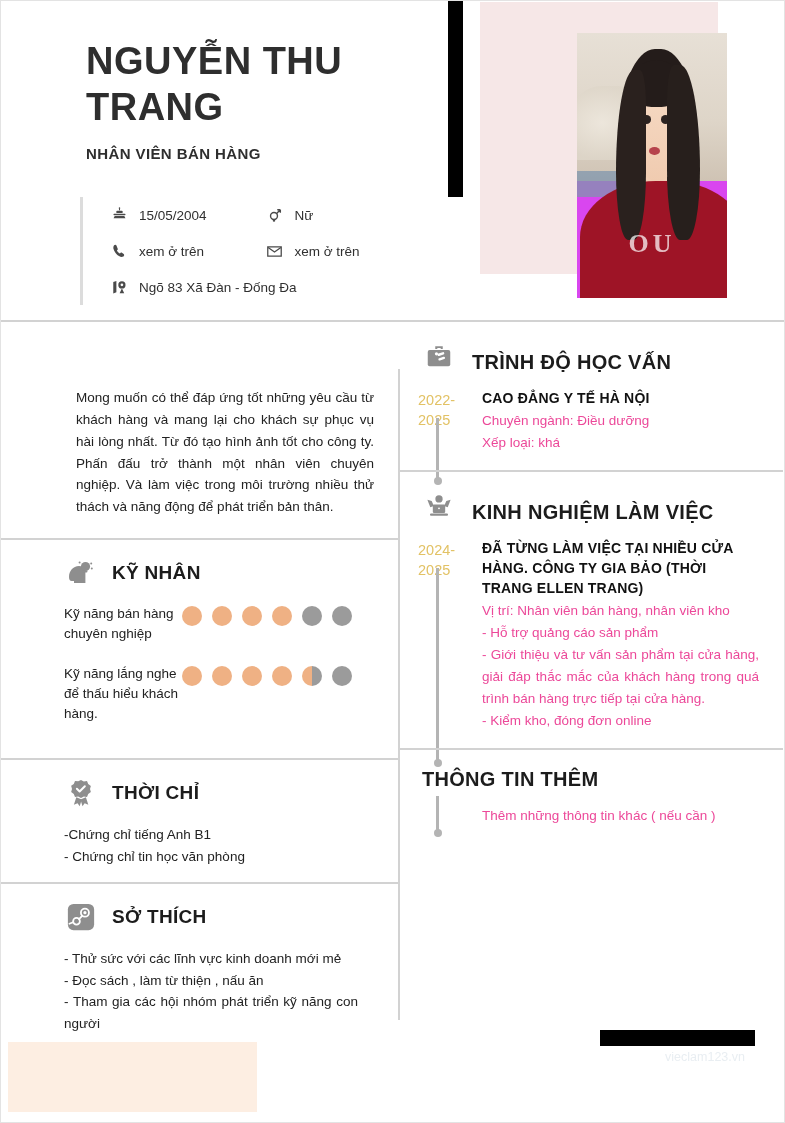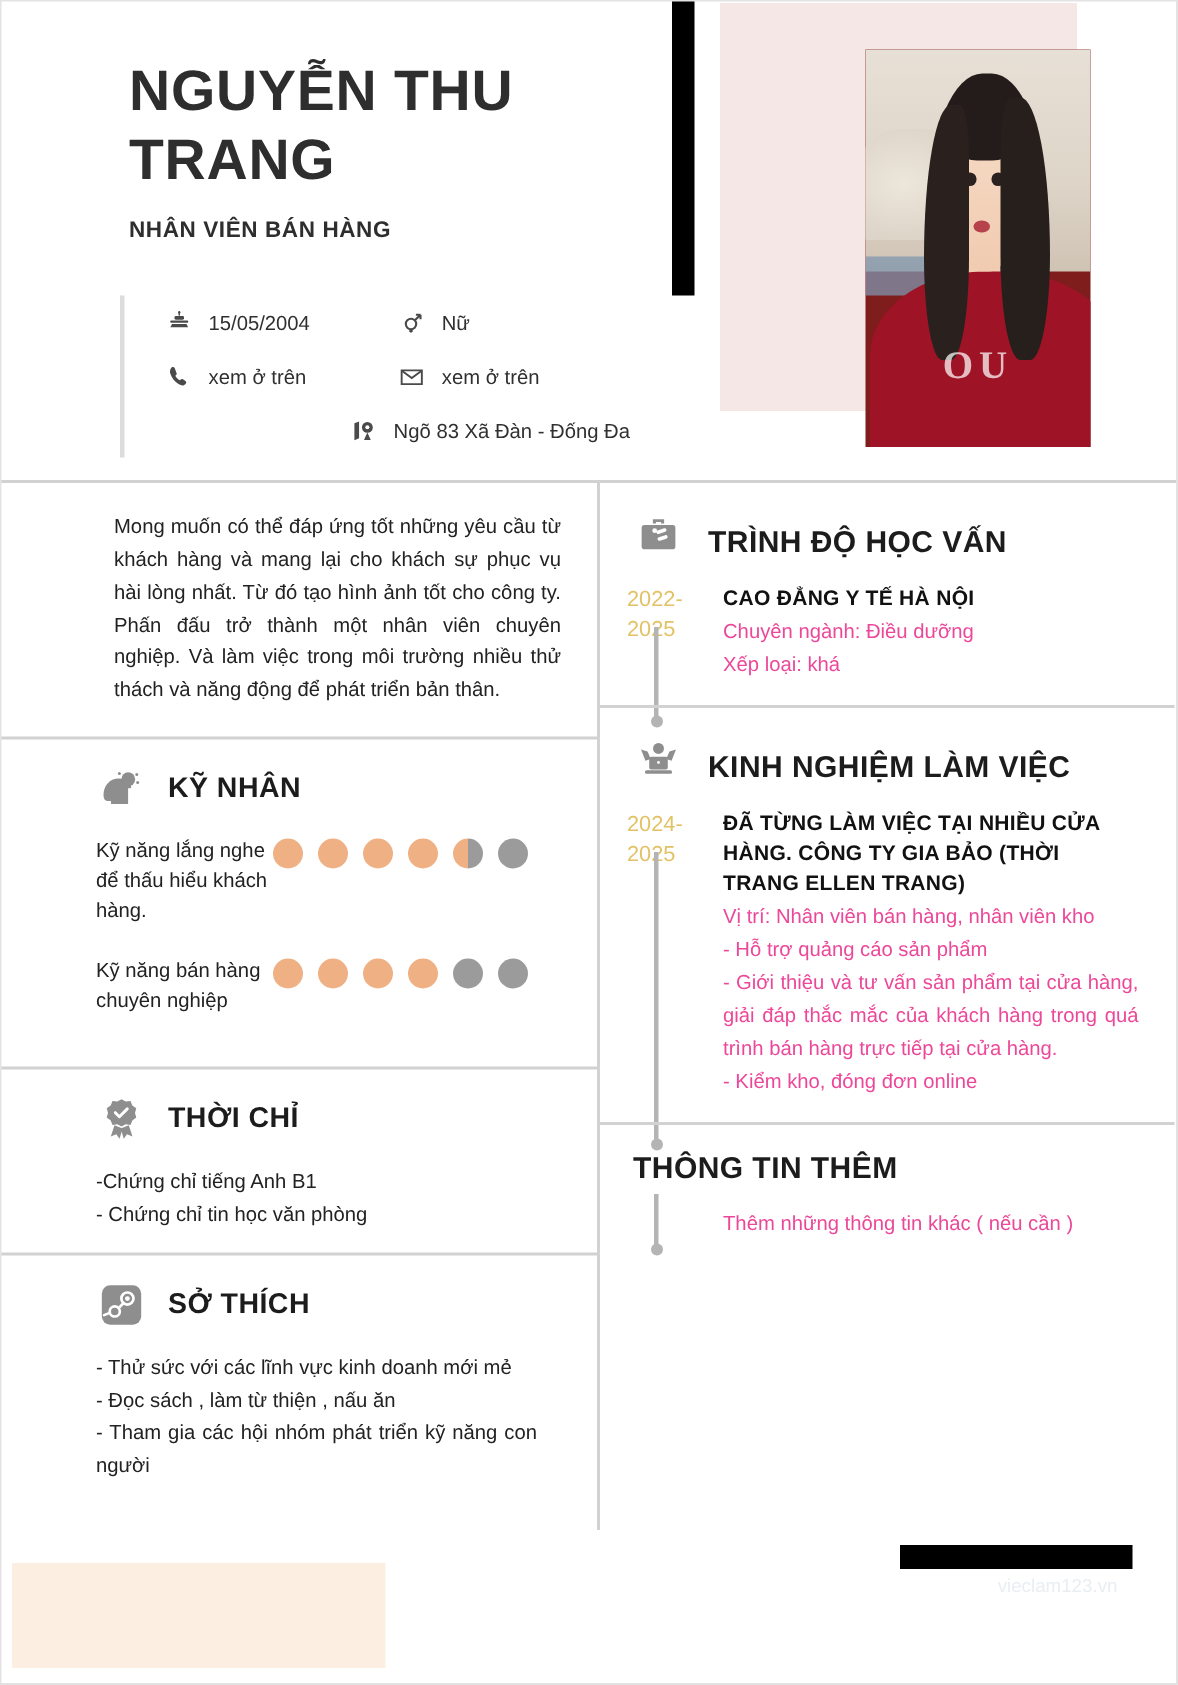--- a/index.html
+++ b/index.html
@@ -31,21 +31,21 @@
     position: absolute;
     left: 480px; top: 2px;
     width: 238px; height: 272px;
     background: #f6e7e7;
   }
   .hdr-photo {
     position: absolute;
     left: 577px; top: 33px;
     width: 150px; height: 265px;
     overflow: hidden;
-    background: #7f1d1d;
+    background: #d946ef;
   }
   .photo-art { position: absolute; inset: 0; }
   .pa-wall {
     position: absolute; left: 0; top: 0; width: 100%; height: 56%;
     background: linear-gradient(180deg,#e7e0d6 0%, #ded5c8 60%, #cfc3b4 100%);
   }
   .pa-headboard {
     position: absolute; left: -4%; top: 20%; width: 52%; height: 28%;
     background: radial-gradient(ellipse at 40% 50%, #efe9df 0%, #ded6c9 70%);
     border-radius: 40% 40% 10% 10%;
@@ -120,39 +120,40 @@
   }
 
   .contact-block {
     position: absolute; left: 80px; top: 197px;
     width: 340px;
     border-left: 3px solid #dcdcdc;
     padding-left: 26px;
   }
   .contact-row { display: flex; align-items: center; height: 36px; }
   .contact-cell { display: flex; align-items: center; width: 156px; }
-  .contact-cell.wide { width: 330px; justify-content: flex-end; }
+  .contact-cell.wide { width: 330px; }
   .c-icon {
     width: 20px; min-width: 20px; height: 20px;
     display: flex; align-items: center; justify-content: center;
     margin-right: 10px;
   }
   .c-icon svg { display: block; }
   .c-text { font-size: 13.5px; color: #303030; }
 
   
   .body-wrap {
     position: relative;
     border-top: 2px solid #d2d2d2;
     display: flex;
     height: 700px;
   }
   .col-left {
     width: 400px; padding: 0 0 0 0;
     border-right: 2px solid #d2d2d2;
+    margin-top: 47px;
   }
   .col-right { width: 383px; }
 
   .sec { padding: 16px 18px 14px 64px; position: relative; }
   .sec.divided { border-top: 2px solid #d2d2d2; }
   .lcontent { padding: 0 22px 0 0; }
 
   .summary {
     padding: 18px 24px 20px 76px;
     font-size: 13.5px; color: #222;
@@ -336,39 +337,39 @@
               <circle cx="26.2" cy="6.4" r="1"></circle>
               <circle cx="26.8" cy="11.6" r="1"></circle>
               <circle cx="15" cy="11.2" r=".9"></circle>
             </svg>
           </span>
           <span class="sec-title">KỸ NHÂN</span>
         </div>
 
         <div class="lcontent">
           <div class="skill-row">
-            <div class="skill-name">Kỹ năng lắng nghe để thấu hiểu khách hàng.</div>
+            <div class="skill-name">Kỹ năng bán hàng chuyên nghiệp</div>
             <div class="skill-dots">
               <span class="dot full"></span>
               <span class="dot full"></span>
               <span class="dot full"></span>
               <span class="dot full"></span>
-              <span class="dot half"></span>
+              <span class="dot"></span>
               <span class="dot"></span>
             </div>
           </div>
 
           <div class="skill-row">
-            <div class="skill-name">Kỹ năng bán hàng chuyên nghiệp</div>
+            <div class="skill-name">Kỹ năng lắng nghe để thấu hiểu khách hàng.</div>
             <div class="skill-dots">
               <span class="dot full"></span>
               <span class="dot full"></span>
               <span class="dot full"></span>
               <span class="dot full"></span>
-              <span class="dot"></span>
+              <span class="dot half"></span>
               <span class="dot"></span>
             </div>
           </div>
         </div>
       </div>
 
       <div class="sec divided">
         <div class="sec-head">
           <span class="sec-icon">
             <svg width="30" height="30" viewBox="0 0 32 32" fill="#8e8e8e">

